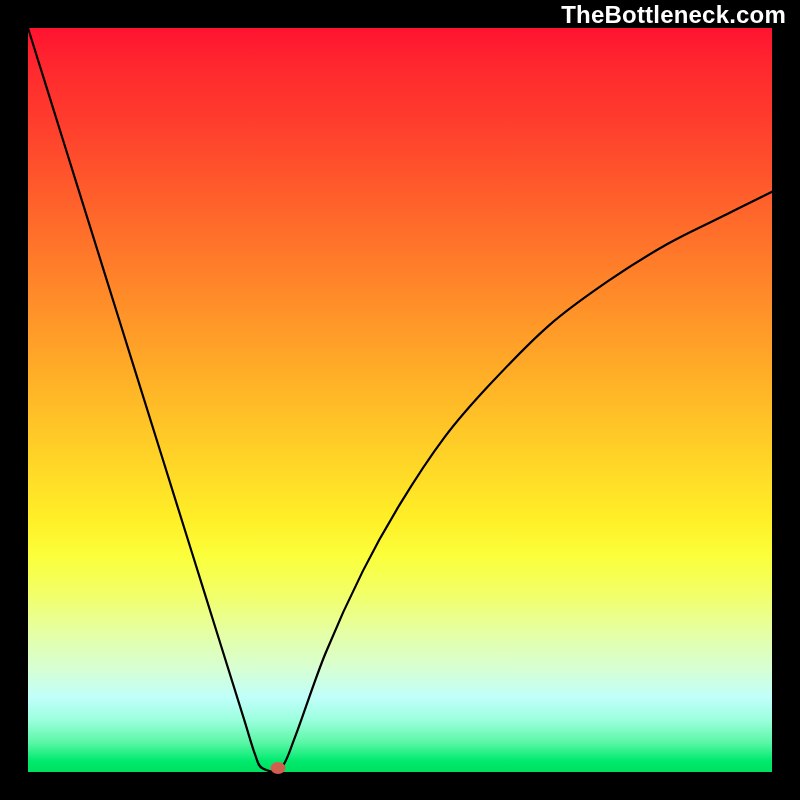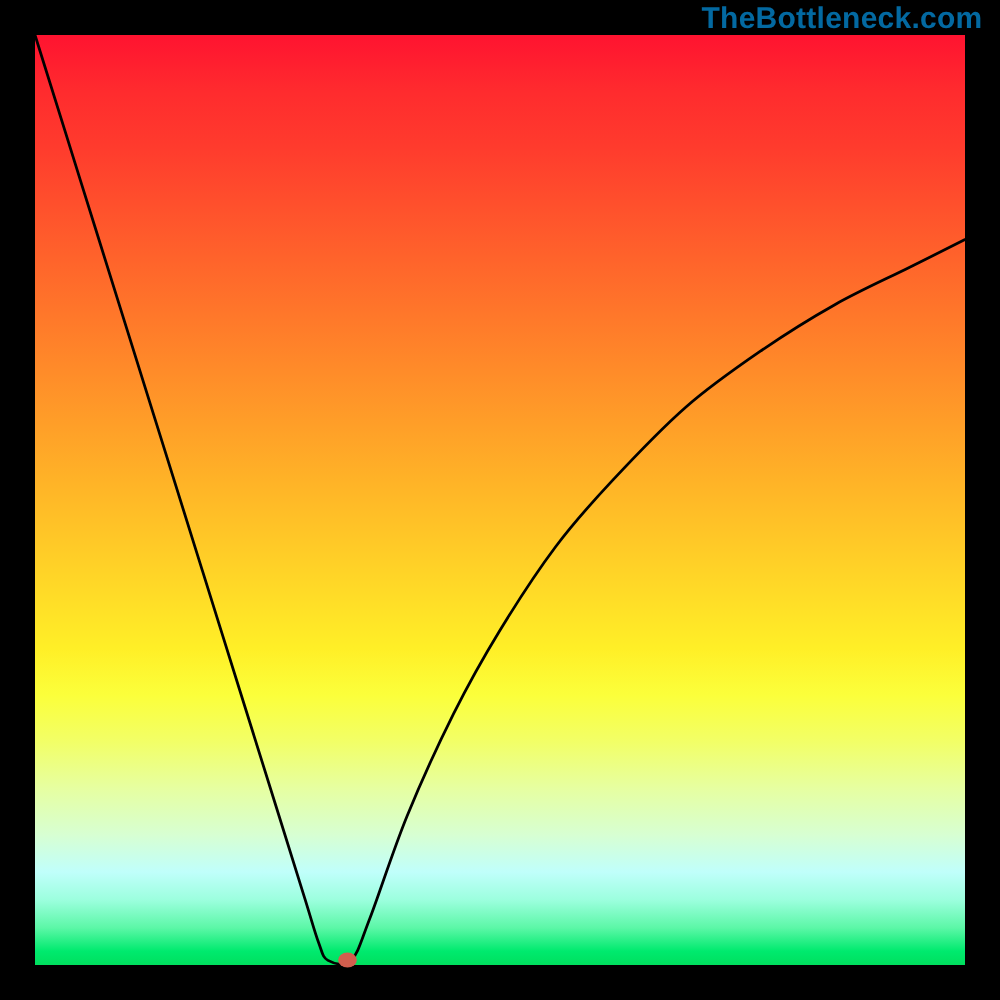--- a/index.html
+++ b/index.html
@@ -10,21 +10,21 @@
     height: 800px;
     background: #000;
   }
   .watermark {
     position: absolute;
     top: 1px;
     right: 14px;
     font-family: Arial, Helvetica, sans-serif;
     font-size: 24px;
     font-weight: 600;
-    color: #0369a1;
+    color: #ffffff;
     letter-spacing: 0.2px;
   }
   .plot {
     position: absolute;
     left: 28px;
     top: 28px;
     width: 744px;
     height: 744px;
     background: linear-gradient(to bottom,
       #ff1330 0%,

